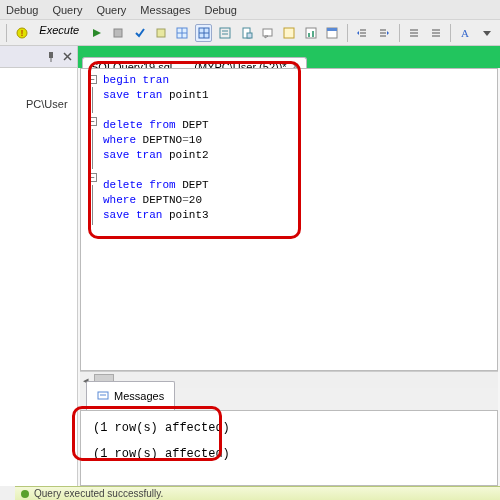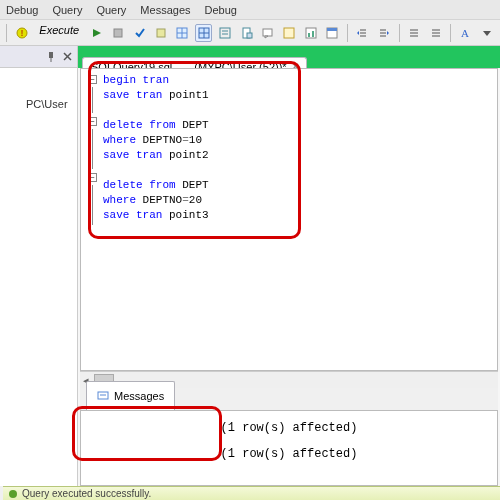--- a/index.html
+++ b/index.html
@@ -28,23 +28,23 @@
   .ident { color: #000; }
   .gray { color: #808080; }
   .num { color: #000; }
   .highlight-box { position: absolute; border: 3px solid #d40000; border-radius: 10px; pointer-events: none; }
   .hl1 { top: 61px; left: 88px; width: 213px; height: 178px; }
   .hl2 { top: 406px; left: 72px; width: 150px; height: 55px; }
   .hscroll { height: 17px; background: #efefef; border-top:1px solid #ccc; display:flex; align-items:center; margin:0 2px;}
   .hscroll .thumb { width: 20px; height: 13px; background:#d0d0d0; border:1px solid #aaa; margin-left:2px;}
   .msg-tabrow { height: 22px; background: #f0f0f0; display:flex; align-items:flex-end; padding:0 6px; margin:0 2px;}
   .msg-tab { background:#fff; border:1px solid #b0b0b8; border-bottom:none; border-radius:2px 2px 0 0; padding:8px 10px; font-size:11px; display:flex; align-items:center; gap:5px;}
-  .msg-body { background:#fff; border:1px solid #bbb; margin:0 2px; flex:0 0 76px; padding:10px 12px; font-family: Consolas, "Courier New", monospace; font-size:12px; color:#000;text-align:center;}
+  .msg-body { background:#fff; border:1px solid #bbb; margin:0 2px; flex:0 0 76px; padding:10px 12px; font-family: Consolas, "Courier New", monospace; font-size:12px; color:#000;}
   .msg-body div { margin-bottom: 12px; }
-  .statusbar { position:absolute; bottom:0; left:3px; right:0; height:14px; background: linear-gradient(#f4f9d8,#e6f0b8); border-top:1px solid #b7c77a; display:flex; align-items:center; padding:0 6px; font-size:10px; color:#444; gap:5px;}
+  .statusbar { position:absolute; bottom:0; left:15px; right:0; height:14px; background: linear-gradient(#f4f9d8,#e6f0b8); border-top:1px solid #b7c77a; display:flex; align-items:center; padding:0 6px; font-size:10px; color:#444; gap:5px;}
   .statusbar .dot { width:8px;height:8px;border-radius:50%;background:#5aa02c;display:inline-block;}
   svg { display:block; }
 </style>
 </head>
 <body>
 
 <div class="menubar">
   <span>Debug</span>
   <span>Query</span>
   <span>Query</span>

